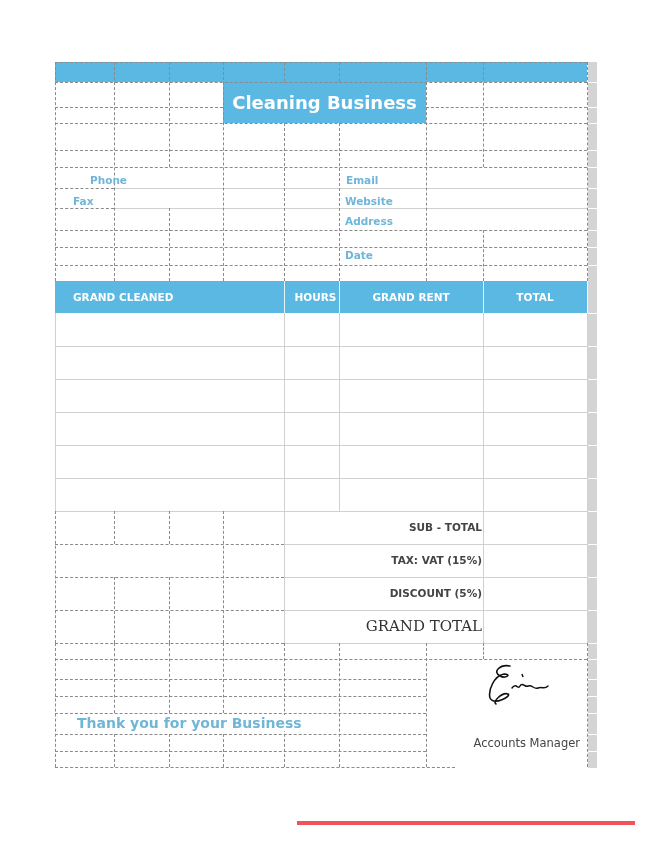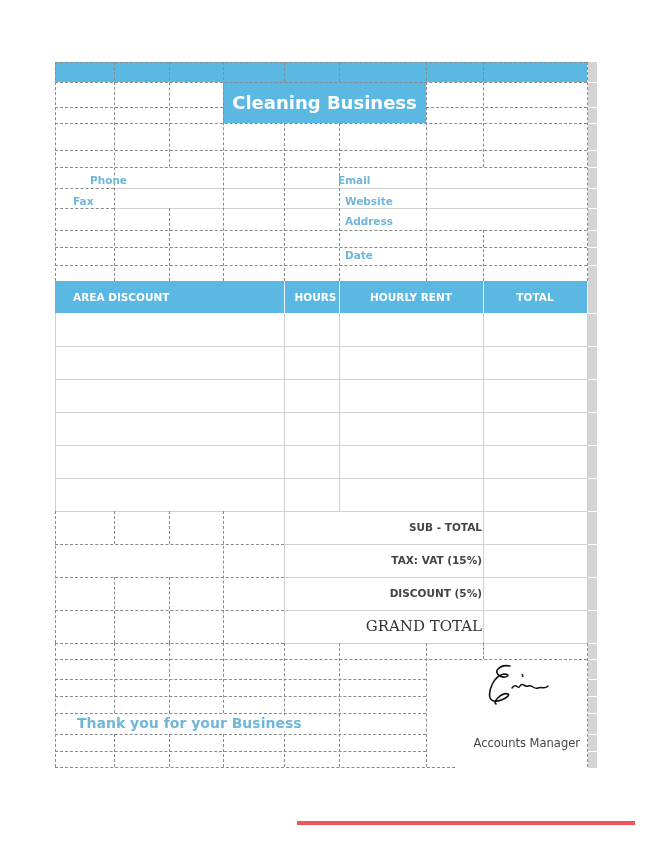--- a/index.html
+++ b/index.html
@@ -52,39 +52,39 @@
 <div class="vl" style="left:284px;top:123px;height:158px;"></div>
 <div class="vl" style="left:339px;top:62px;height:20px;"></div>
 <div class="vl" style="left:339px;top:123px;height:158px;"></div>
 <div class="vl" style="left:426px;top:62px;height:219px;"></div>
 <div class="vl" style="left:483px;top:62px;height:105px;"></div>
 <div class="vl" style="left:483px;top:230px;height:51px;"></div>
 <div class="vl" style="left:587px;top:62px;height:219px;"></div>
 
 <div class="label" style="left:90px;top:174px;">Phone</div>
 <div class="label" style="left:73px;top:195px;">Fax</div>
-<div class="label" style="left:338px;top:174px;">Email</div>
+<div class="label" style="left:346px;top:174px;">Email</div>
 <div class="label" style="left:345px;top:195px;">Website</div>
 <div class="label" style="left:345px;top:215px;">Address</div>
 <div class="label" style="left:345px;top:249px;">Date</div>
 
 <div class="abs" style="left:114px;top:167px;width:109px;height:21px;"></div>
 <div class="abs" style="left:114px;top:188px;width:109px;height:20px;"></div>
 <div class="abs" style="left:426px;top:167px;width:161px;height:21px;"></div>
 <div class="abs" style="left:426px;top:188px;width:161px;height:20px;"></div>
 <div class="abs" style="left:426px;top:208px;width:161px;height:22px;"></div>
 <div class="abs" style="left:426px;top:247px;width:161px;height:18px;"></div>
 
 <div class="abs blue" style="left:55px;top:281px;width:532px;height:32px;"></div>
 <div class="vs" style="left:284px;top:281px;height:32px;border-color:#e9f5fb;"></div>
 <div class="vs" style="left:339px;top:281px;height:32px;border-color:#e9f5fb;"></div>
 <div class="vs" style="left:483px;top:281px;height:32px;border-color:#e9f5fb;"></div>
-<div class="hdr" style="left:73px;">AREA DISCOUNT</div>
+<div class="hdr" style="left:73px;">GRAND CLEANED</div>
 <div class="hdr" style="left:288px;width:55px;text-align:center;">HOURS</div>
-<div class="hdr" style="left:339px;width:144px;text-align:center;">HOURLY RENT</div>
+<div class="hdr" style="left:339px;width:144px;text-align:center;">GRAND RENT</div>
 <div class="hdr" style="left:483px;width:104px;text-align:center;">TOTAL</div>
 
 <div class="vs" style="left:55px;top:313px;height:198px;"></div>
 <div class="vs" style="left:284px;top:313px;height:198px;"></div>
 <div class="vs" style="left:339px;top:313px;height:198px;"></div>
 <div class="vs" style="left:483px;top:313px;height:198px;"></div>
 <div class="vs" style="left:587px;top:313px;height:198px;"></div>
 <div class="hs" style="left:55px;top:346px;width:532px;"></div>
 <div class="hs" style="left:55px;top:379px;width:532px;"></div>
 <div class="hs" style="left:55px;top:412px;width:532px;"></div>

